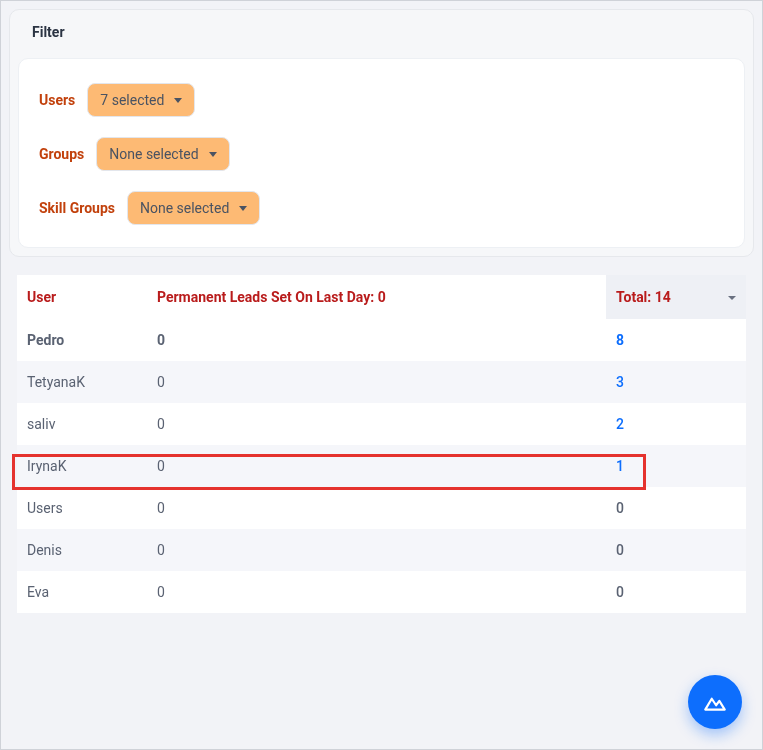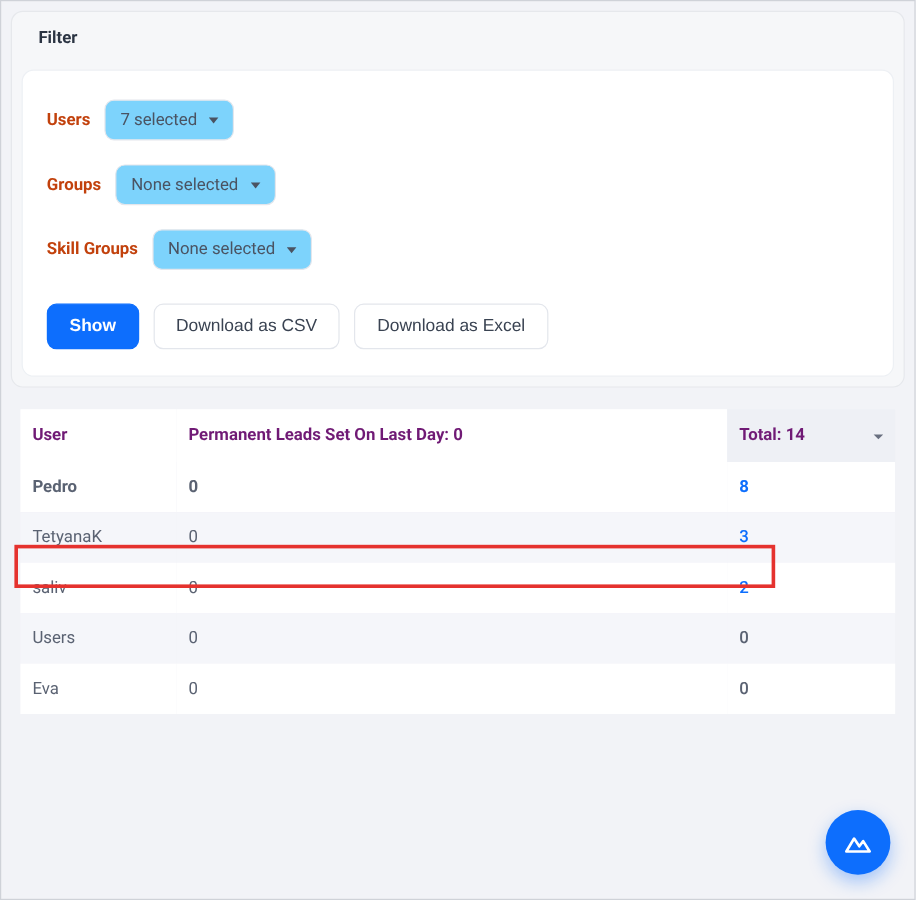--- a/index.html
+++ b/index.html
@@ -46,21 +46,21 @@
   .row:last-of-type { margin-bottom: 0; }
   .flabel {
     font-size: 14px;
     font-weight: 700;
     color: #c2410c;
   }
   .dd {
     display: inline-flex;
     align-items: center;
     gap: 8px;
-    background: #7dd3fc;
+    background: #fdba74;
     border: 1px solid #e3e6ec;
     border-radius: 8px;
     padding: 8px 12px;
     font-size: 14px;
     color: #4a5362;
     cursor: pointer;
     user-select: none;
   }
   .caret {
     display: inline-block;
@@ -95,21 +95,21 @@
   }
   table {
     width: 100%;
     border-collapse: collapse;
     background: transparent;
   }
   thead th {
     background: #fff;
     font-size: 14px;
     font-weight: 700;
-    color: #701a75;
+    color: #b91c1c;
     text-align: left;
     padding: 14px 10px;
     border: none;
   }
   thead th:first-child { padding-left: 10px; width: 130px; }
   thead th.total-head {
     background: #eef0f5;
     width: 140px;
   }
   thead th.total-head .caret-sm {
@@ -202,25 +202,20 @@
       </div>
 
       <div class="row">
         <span class="flabel">Skill Groups</span>
         <span class="dd">
           <span>None selected</span>
           <span class="caret"></span>
         </span>
       </div>
 
-      <div class="actions">
-        <button class="btn btn-primary">Show</button>
-        <button class="btn">Download as CSV</button>
-        <button class="btn">Download as Excel</button>
-      </div>
 
     </div>
   </div>
 
   <div class="table-wrap">
     <table>
       <thead>
         <tr>
           <th>User</th>
           <th>Permanent Leads Set On Last Day: 0</th>
@@ -240,21 +235,31 @@
             <td>TetyanaK</td>
             <td>0</td>
             <td class="total-cell">3</td>
           </tr>
           <tr>
             <td>saliv</td>
             <td>0</td>
             <td class="total-cell">2</td>
           </tr>
           <tr>
+            <td>IrynaK</td>
+            <td>0</td>
+            <td class="total-cell">1</td>
+          </tr>
+          <tr>
             <td>Users</td>
+            <td>0</td>
+            <td class="total-cell zero">0</td>
+          </tr>
+          <tr>
+            <td>Denis</td>
             <td>0</td>
             <td class="total-cell zero">0</td>
           </tr>
           <tr>
             <td>Eva</td>
             <td>0</td>
             <td class="total-cell zero">0</td>
           </tr>
         </tbody>
     </table>

